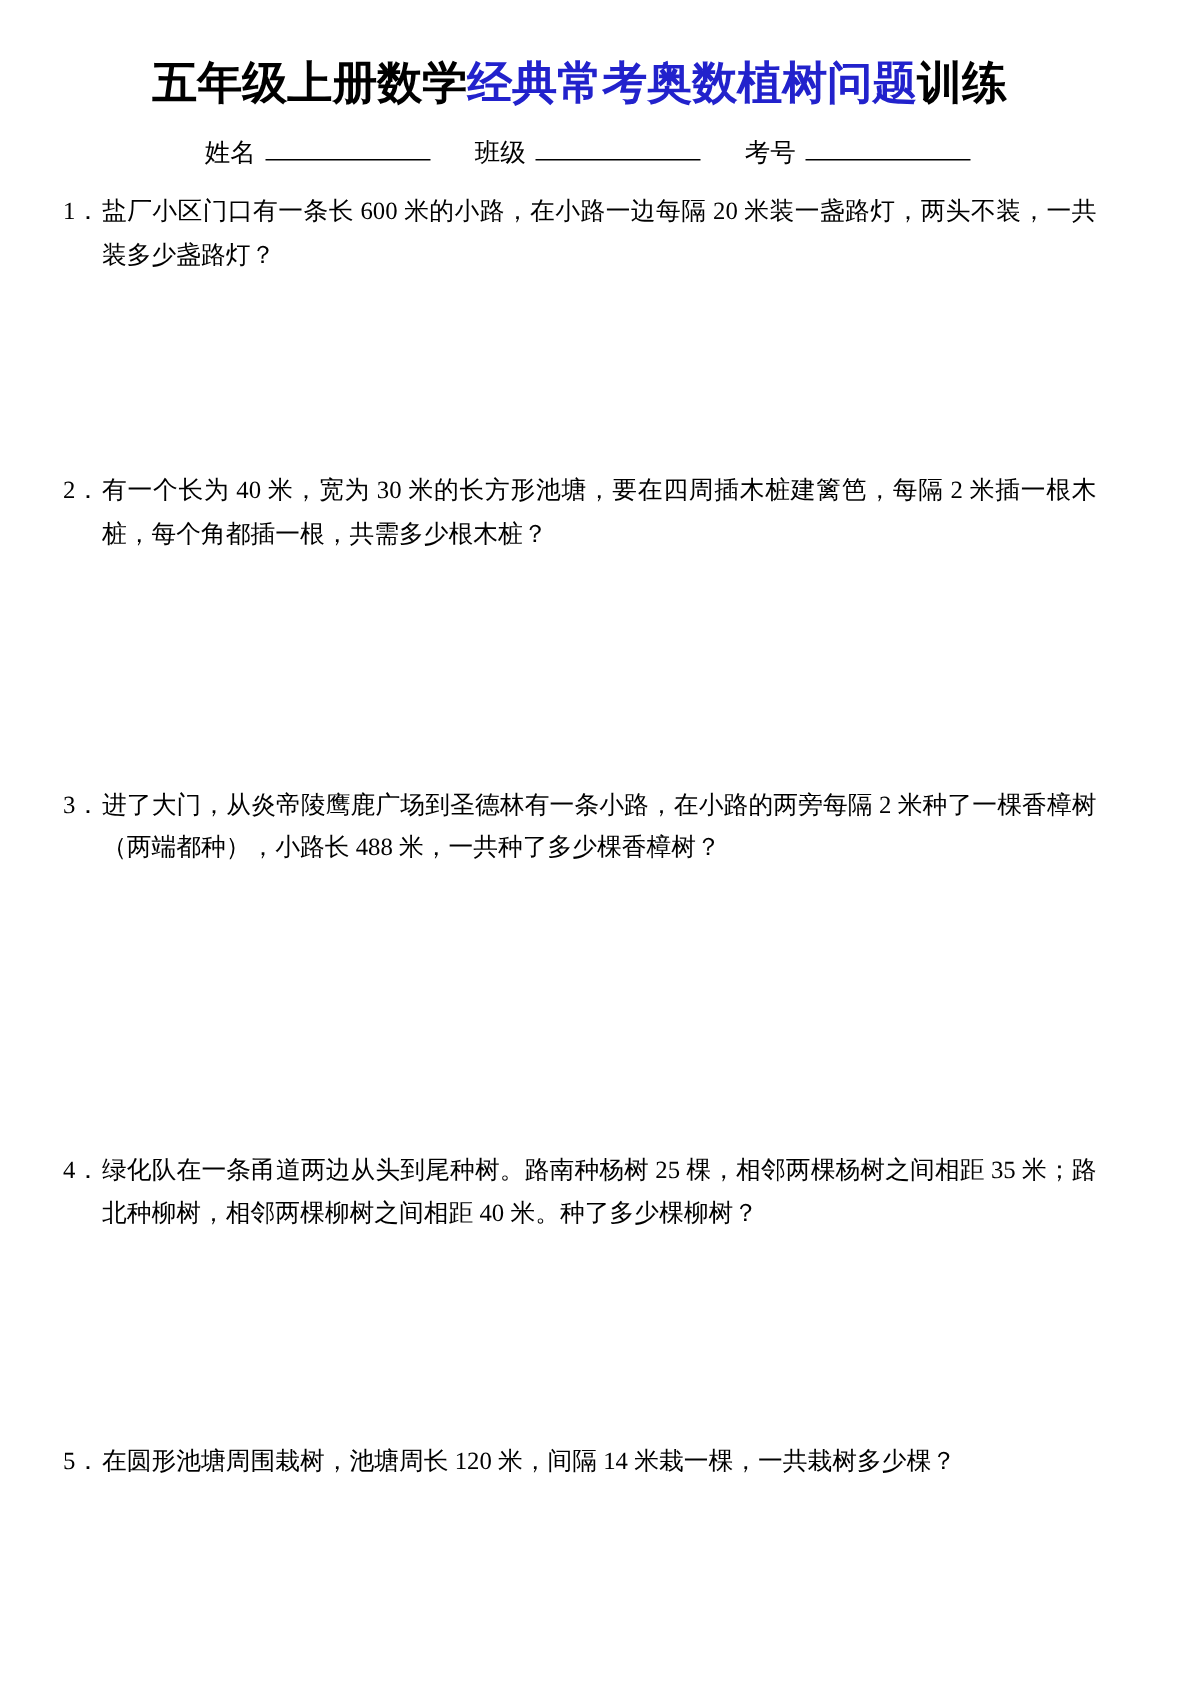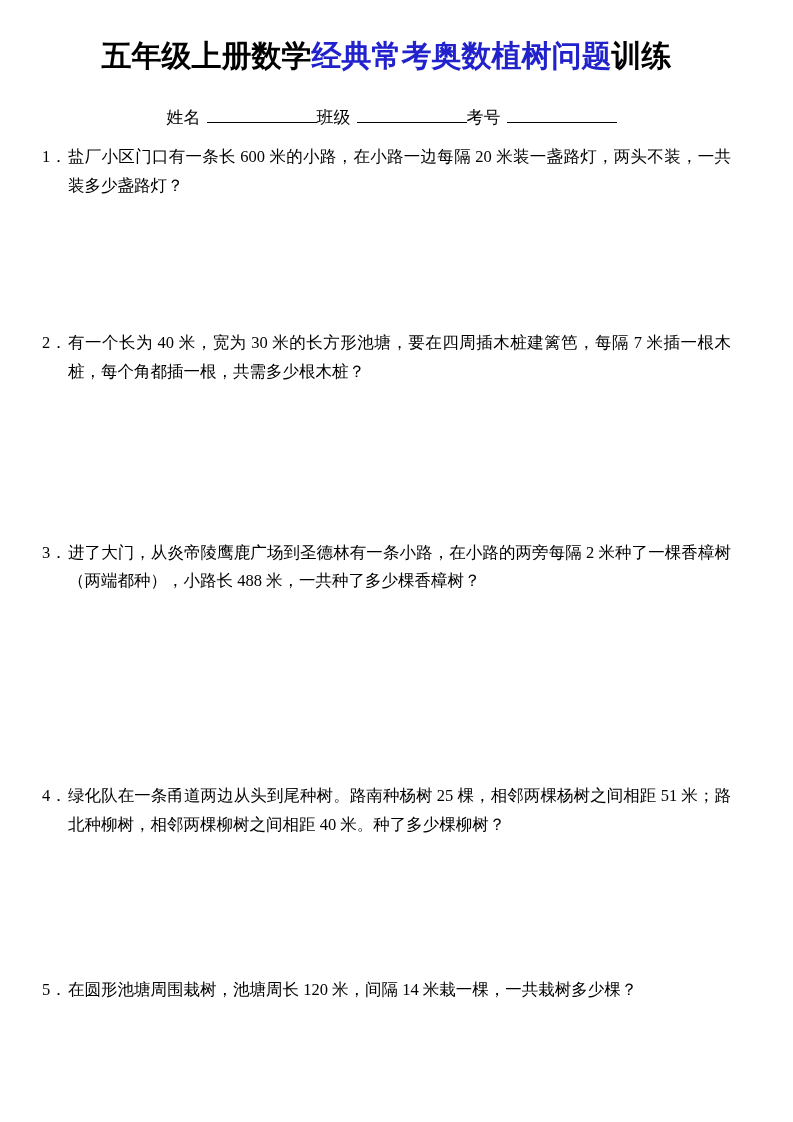--- a/index.html
+++ b/index.html
@@ -31,25 +31,26 @@
     margin: 8px 0 0 0;
     line-height: 1.2;
   }
   .title .seg-black {
     color: #000000;
   }
   .title .seg-blue {
     color: #2222cc;
   }
   .info-line {
-    margin-top: 32px;
+    margin-top: 16px;
     font-size: 17px;
     display: flex;
     justify-content: center;
     align-items: baseline;
+    gap: 30px;
     padding-left: 10px;
   }
   .info-item {
     white-space: nowrap;
   }
   .info-item .blank {
     display: inline-block;
     border-bottom: 1px solid #000;
     width: 110px;
     margin-left: 6px;
@@ -104,31 +105,31 @@
 
   <div class="problems">
 
     <div class="problem p1">
       <span class="num">1．</span>
       <span class="body">盐厂小区门口有一条长 600 米的小路，在小路一边每隔 20 米装一盏路灯，两头不装，一共装多少盏路灯？</span>
     </div>
 
     <div class="problem p2">
       <span class="num">2．</span>
-      <span class="body">有一个长为 40 米，宽为 30 米的长方形池塘，要在四周插木桩建篱笆，每隔 7 米插一根木桩，每个角都插一根，共需多少根木桩？</span>
+      <span class="body">有一个长为 40 米，宽为 30 米的长方形池塘，要在四周插木桩建篱笆，每隔 2 米插一根木桩，每个角都插一根，共需多少根木桩？</span>
     </div>
 
     <div class="problem p3">
       <span class="num">3．</span>
       <span class="body">进了大门，从炎帝陵鹰鹿广场到圣德林有一条小路，在小路的两旁每隔 2 米种了一棵香樟树（两端都种），小路长 488 米，一共种了多少棵香樟树？</span>
     </div>
 
     <div class="problem p4">
       <span class="num">4．</span>
-      <span class="body">绿化队在一条甬道两边从头到尾种树。路南种杨树 25 棵，相邻两棵杨树之间相距 51 米；路北种柳树，相邻两棵柳树之间相距 40 米。种了多少棵柳树？</span>
+      <span class="body">绿化队在一条甬道两边从头到尾种树。路南种杨树 25 棵，相邻两棵杨树之间相距 35 米；路北种柳树，相邻两棵柳树之间相距 40 米。种了多少棵柳树？</span>
     </div>
 
     <div class="problem p5">
       <span class="num">5．</span>
       <span class="body">在圆形池塘周围栽树，池塘周长 120 米，间隔 14 米栽一棵，一共栽树多少棵？</span>
     </div>
 
   </div>
 
 </div>

